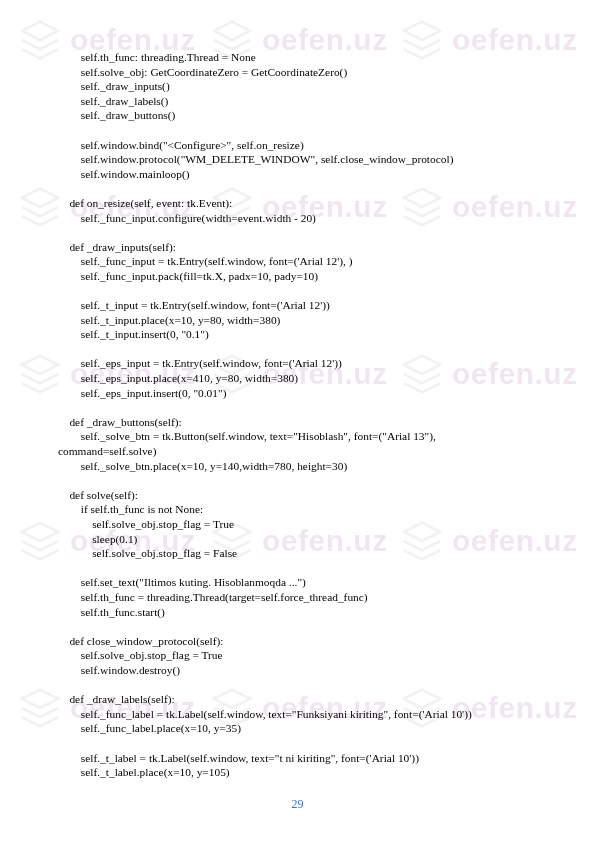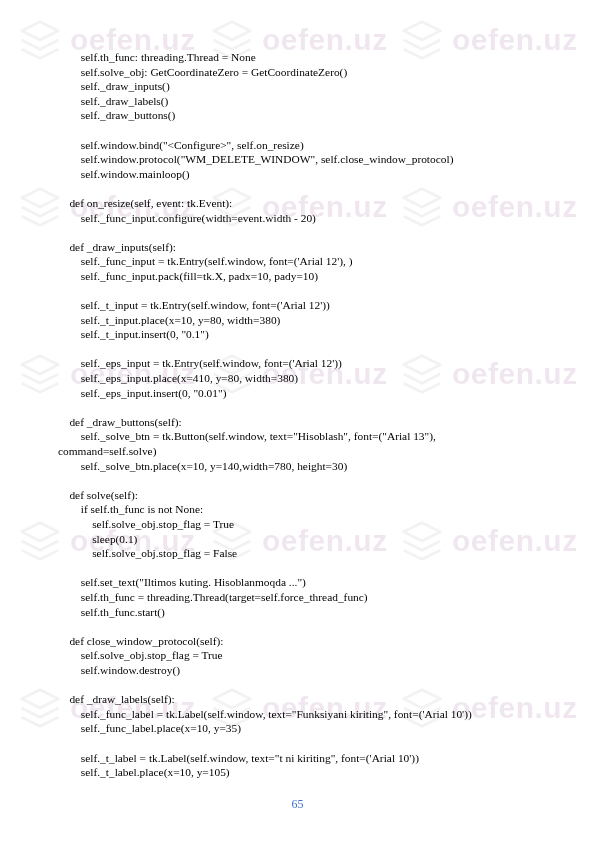--- a/index.html
+++ b/index.html
@@ -234,13 +234,13 @@
         self.window.destroy()
 
     def _draw_labels(self):
         self._func_label = tk.Label(self.window, text="Funksiyani kiriting", font=('Arial 10'))
         self._func_label.place(x=10, y=35)
 
         self._t_label = tk.Label(self.window, text="t ni kiriting", font=('Arial 10'))
         self._t_label.place(x=10, y=105)</div>
 </div>
 
-<div class="page-num">65</div>
+<div class="page-num">29</div>
 
 </body></html>

